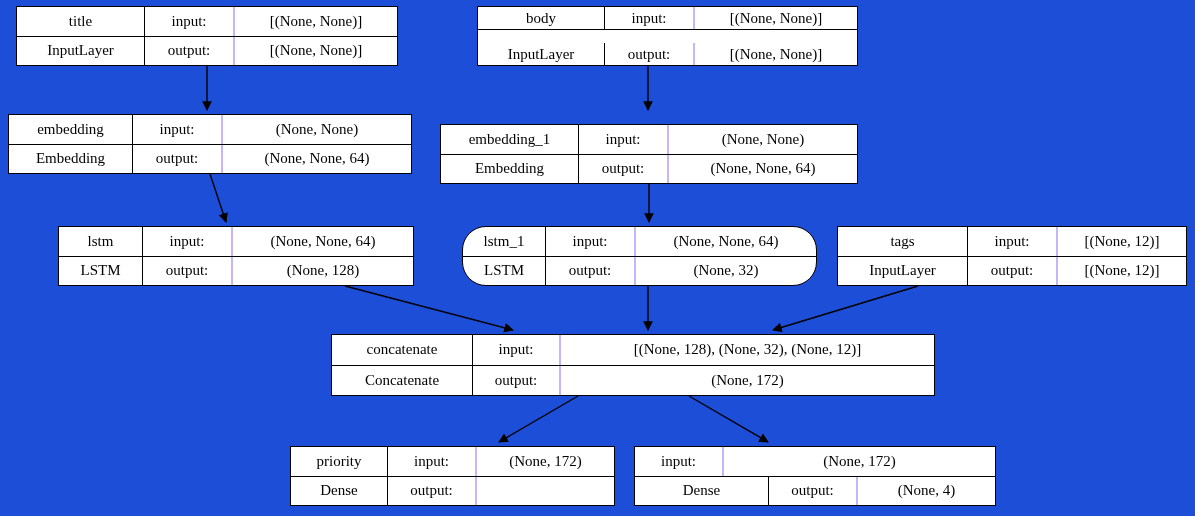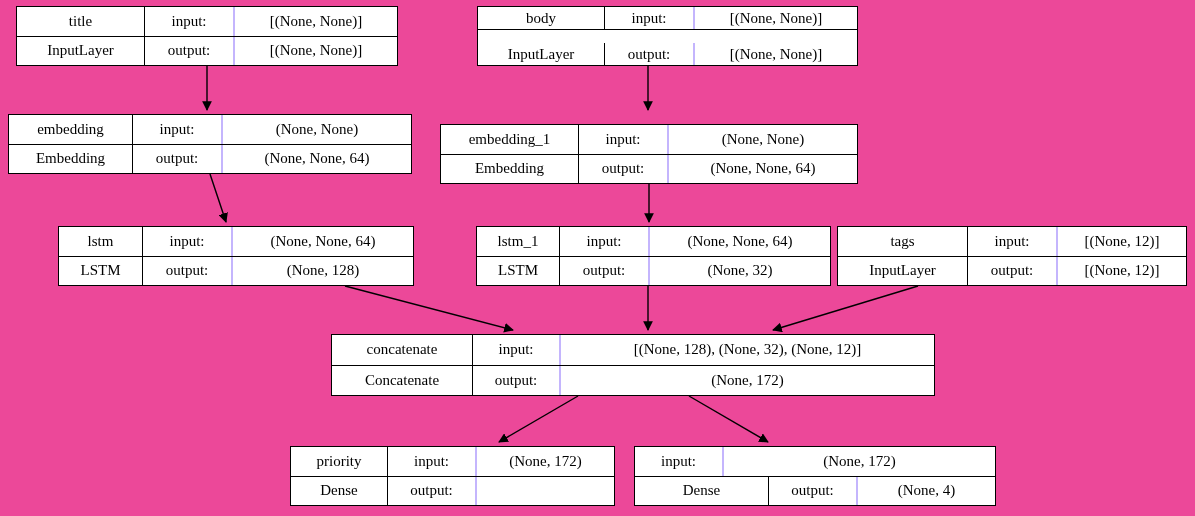--- a/index.html
+++ b/index.html
@@ -4,21 +4,21 @@
 <style>
   html, body {
     margin: 0;
     padding: 0;
     background: #ffffff;
   }
   #canvas {
     position: relative;
     width: 1195px;
     height: 516px;
-    background: #ec4899;
+    background: #1d4ed8;
     font-family: "Liberation Serif", serif;
     overflow: hidden;
   }
   .node {
     position: absolute;
     border: 1px solid #000000;
     background: #ffffff;
     box-sizing: border-box;
     display: flex;
     flex-direction: column;
@@ -134,21 +134,21 @@
           <div class="cell c0" style="width: 84px;">lstm</div>
           <div class="cell c1" style="width: 90px;">input:</div>
           <div class="cell wide">(None, None, 64)</div>
         </div>
         <div class="node-row">
           <div class="cell c0" style="width: 84px;">LSTM</div>
           <div class="cell c1" style="width: 90px;">output:</div>
           <div class="cell wide">(None, 128)</div>
         </div>
       </div>
-      <div class="node" style="left: 476px; top: 226px; width: 355px; height: 60px;">
+      <div class="node" style="left: 462px; top: 226px; width: 355px; height: 60px; border-radius: 24px;">
         <div class="node-row top">
           <div class="cell c0" style="width: 83px;">lstm_1</div>
           <div class="cell c1" style="width: 90px;">input:</div>
           <div class="cell wide">(None, None, 64)</div>
         </div>
         <div class="node-row">
           <div class="cell c0" style="width: 83px;">LSTM</div>
           <div class="cell c1" style="width: 90px;">output:</div>
           <div class="cell wide">(None, 32)</div>
         </div>

